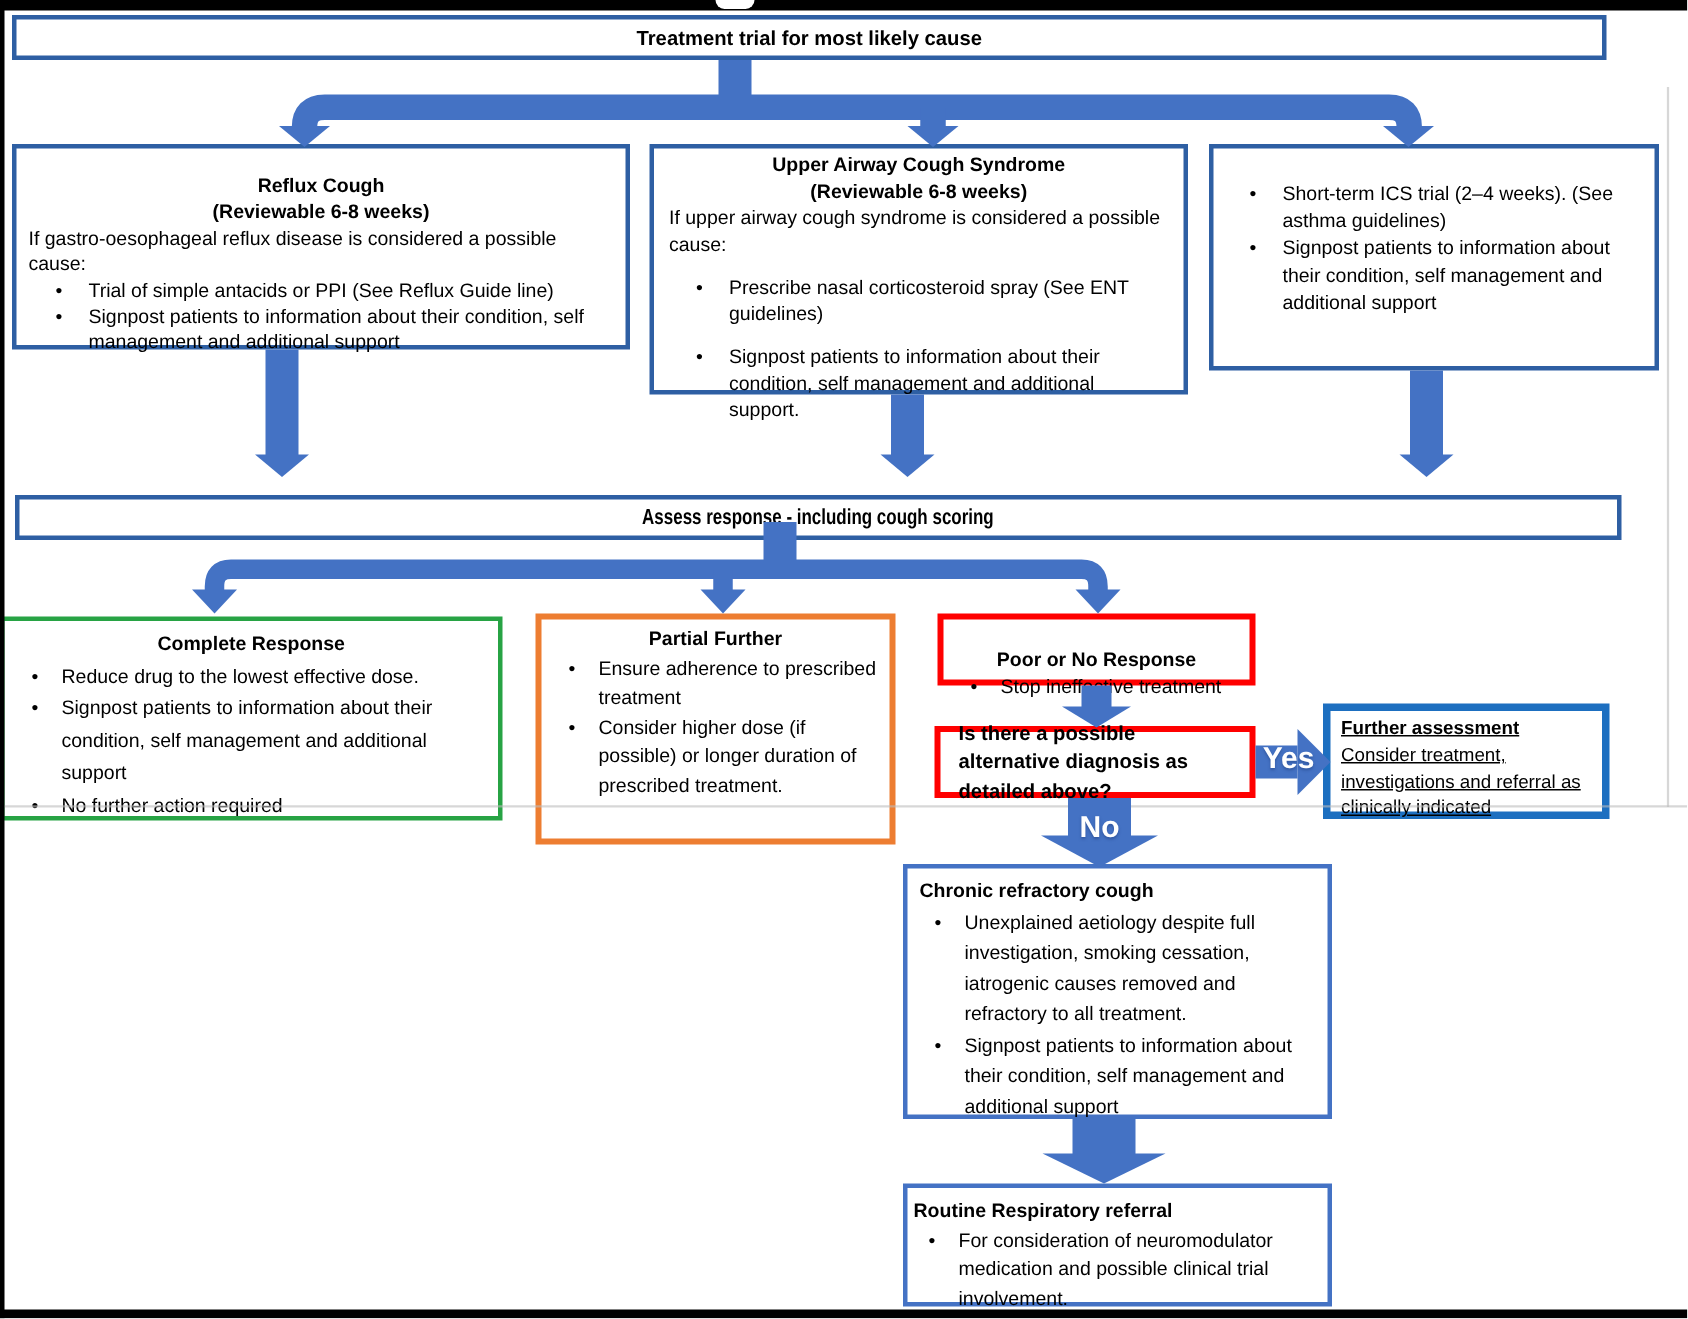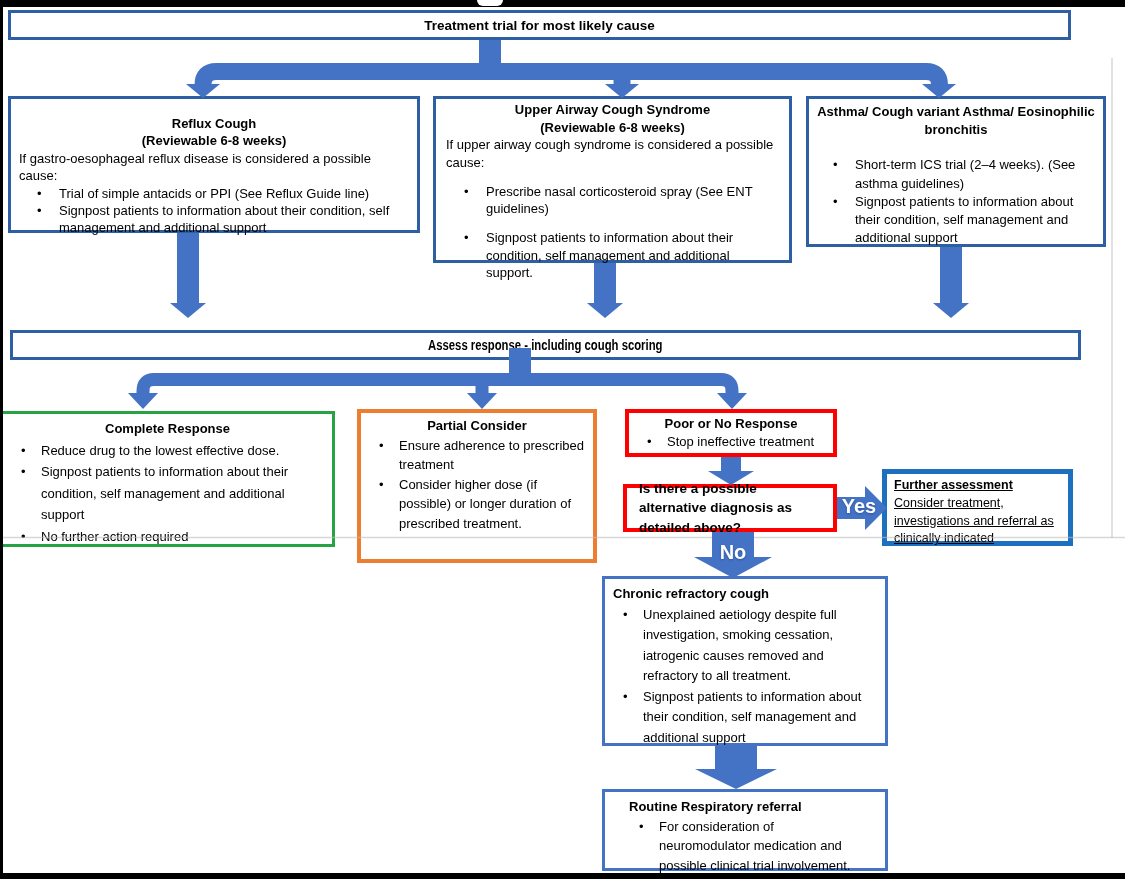--- a/index.html
+++ b/index.html
@@ -37,30 +37,30 @@
   #box-assess{left:10px;top:330px;width:1071px;height:30px;border:3px solid #2E5FA3;
     display:flex;align-items:center;justify-content:center;}
   #box-assess span{font-weight:bold;font-size:14.5px;transform:scaleX(0.78);transform-origin:center;
     white-space:nowrap;}
 
   #box-complete{left:0;top:411px;width:335px;height:136px;border:3px solid #27A344;
     padding:4px 8px;font-size:13px;line-height:1.66;}
   #box-partial{left:357px;top:409px;width:240px;height:154px;border:4px solid #ED7D31;
     padding:3px 8px;font-size:13px;line-height:1.5;}
   #box-poor{left:625px;top:409px;width:212px;height:48px;border:4px solid #FF0000;
-    padding:2px 8px;font-size:13px;line-height:1.4;}
+    padding:18px 8px;font-size:13px;line-height:1.4;}
   #box-question{left:623px;top:484px;width:214px;height:48px;border:4px solid #FF0000;
     padding:3px 6px 3px 12px;font-size:13.5px;font-weight:bold;line-height:1.45;
     display:flex;align-items:center;}
   #box-further{left:882px;top:469px;width:191px;height:77px;border:5px solid #1D6FC0;
     padding:3px 7px;font-size:12.5px;line-height:1.42;text-decoration:underline;}
   #box-chronic{left:602px;top:576px;width:286px;height:170px;border:3px solid #4472C4;
     padding:5px 8px;font-size:13px;line-height:1.58;}
   #box-routine{left:602px;top:789px;width:286px;height:82px;border:3px solid #4472C4;
-    padding:5px 24px;font-size:13px;line-height:1.5;}
+    padding:5px 4px;font-size:13px;line-height:1.5;}
 
   .lbl{position:absolute;z-index:4;color:#fff;font-weight:bold;font-size:20px;text-align:center;
        text-shadow:0 1px 2px rgba(32,64,128,.55);pointer-events:none;}
   #lbl-yes{left:836px;top:495px;width:46px;text-align:center;}
   #lbl-no{left:710px;top:541px;width:46px;}
 </style>
 </head>
 <body>
 
 <div id="canvas">
@@ -86,39 +86,38 @@
     <div class="t-c">Upper Airway Cough Syndrome</div>
     <div class="t-c">(Reviewable 6-8 weeks)</div>
     <div>If upper airway cough syndrome is considered a possible cause:</div>
     <div class="gap"></div>
     <div class="bul">Prescribe nasal corticosteroid spray (See ENT guidelines)</div>
     <div class="gap"></div>
     <div class="bul">Signpost patients to information about their condition, self management and additional support.</div>
   </div>
 
   <div class="box" id="box-asthma">
-    <div class="t-c">Asthma/ Cough variant Asthma/ Eosinophilic bronchitis</div>
     <div class="gap"></div>
     <div class="bul">Short-term ICS trial (2–4 weeks). (See asthma guidelines)</div>
     <div class="bul">Signpost patients to information about their condition, self management and additional support</div>
   </div>
 
   <div class="box" id="box-assess">
     <span>Assess response - including cough scoring</span>
   </div>
 
   <div class="box" id="box-complete">
     <div class="t-c">Complete Response</div>
     <div class="bul-sm">Reduce drug to the lowest effective dose.</div>
     <div class="bul-sm">Signpost patients to information about their condition, self management and additional support</div>
     <div class="bul-sm">No further action required</div>
   </div>
 
   <div class="box" id="box-partial">
-    <div class="t-c">Partial Consider</div>
+    <div class="t-c">Partial Further</div>
     <div class="bul-sm">Ensure adherence to prescribed treatment</div>
     <div class="bul-sm">Consider higher dose (if possible) or longer duration of prescribed treatment.</div>
   </div>
 
   <div class="box" id="box-poor">
     <div class="t-c">Poor or No Response</div>
     <div class="bul-sm">Stop ineffective treatment</div>
   </div>
 
   <div class="box" id="box-question">

